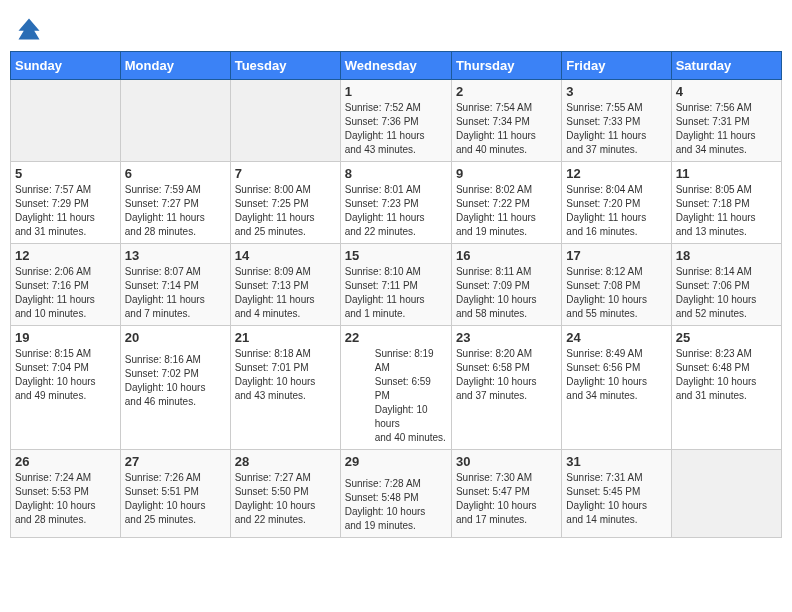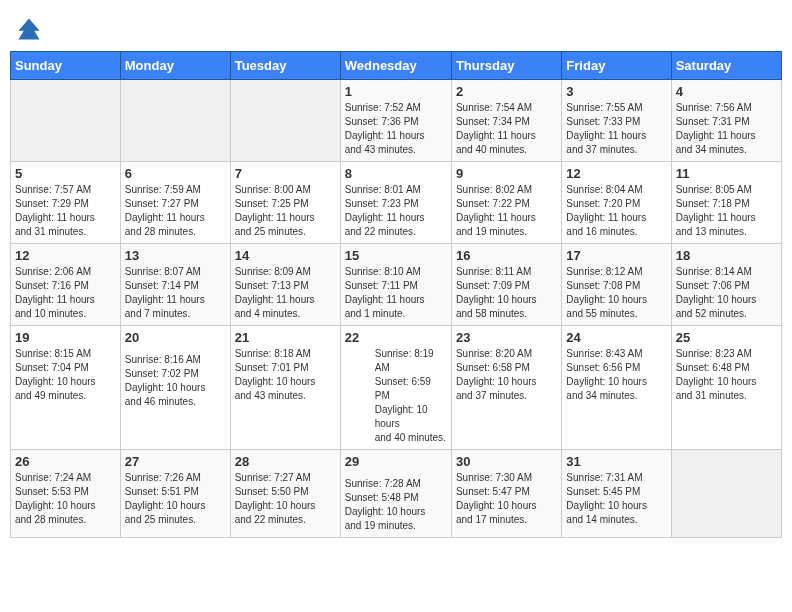--- a/index.html
+++ b/index.html
@@ -291,21 +291,21 @@
         </td>
         <td>
           <div class="day-number">23</div>
           <div class="day-info" style="white-space: pre-line;">Sunrise: 8:20 AM
 Sunset: 6:58 PM
 Daylight: 10 hours
 and 37 minutes.</div>
         </td>
         <td>
           <div class="day-number">24</div>
-          <div class="day-info" style="white-space: pre-line;">Sunrise: 8:43 AM
+          <div class="day-info" style="white-space: pre-line;">Sunrise: 8:49 AM
 Sunset: 6:56 PM
 Daylight: 10 hours
 and 34 minutes.</div>
         </td>
         <td>
           <div class="day-number">25</div>
           <div class="day-info" style="white-space: pre-line;">Sunrise: 8:23 AM
 Sunset: 6:48 PM
 Daylight: 10 hours
 and 31 minutes.</div>

